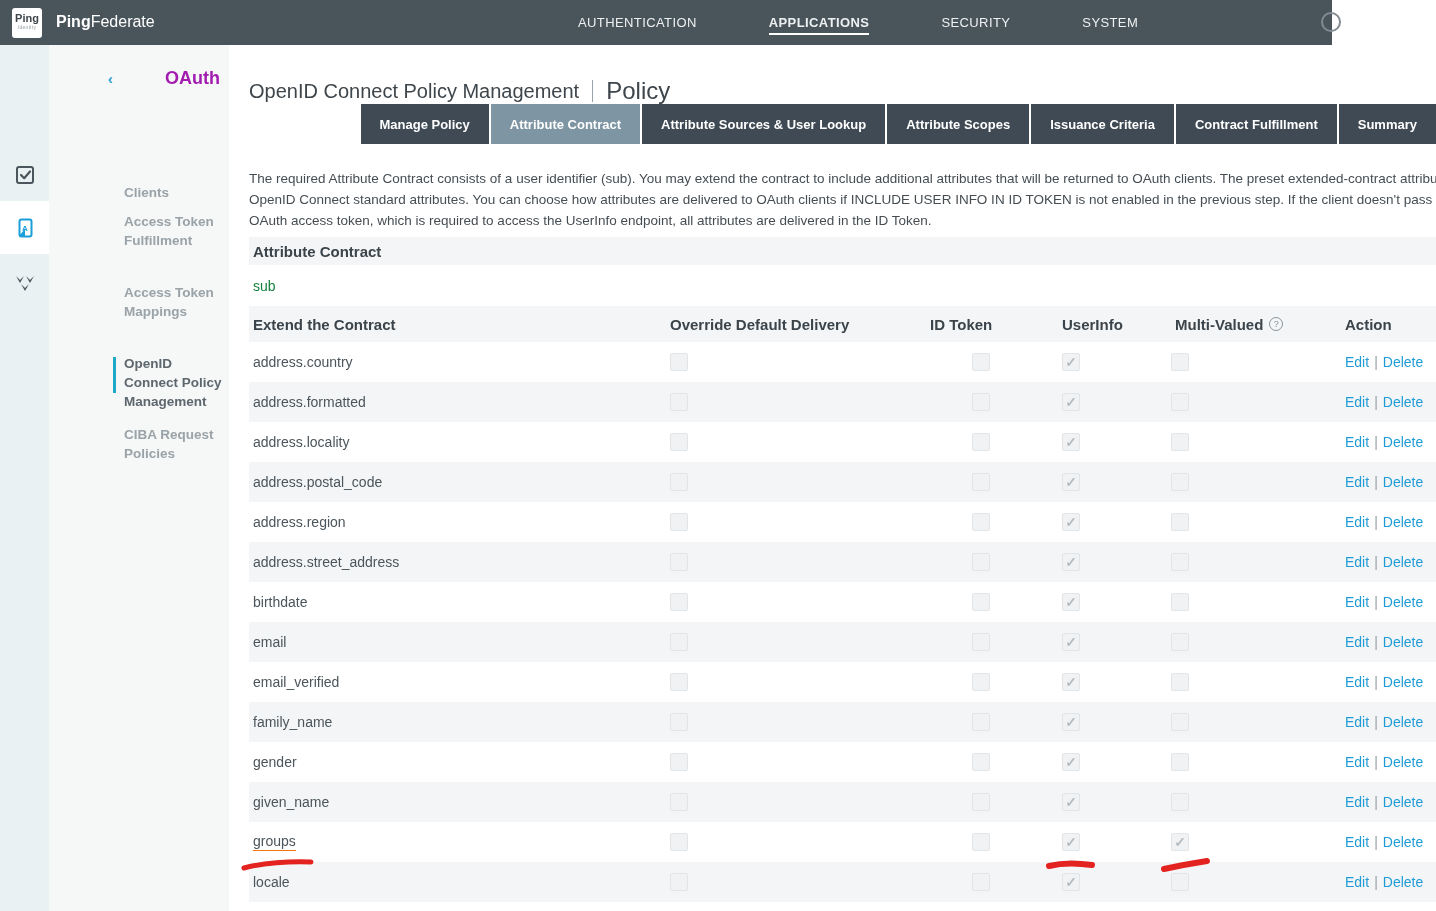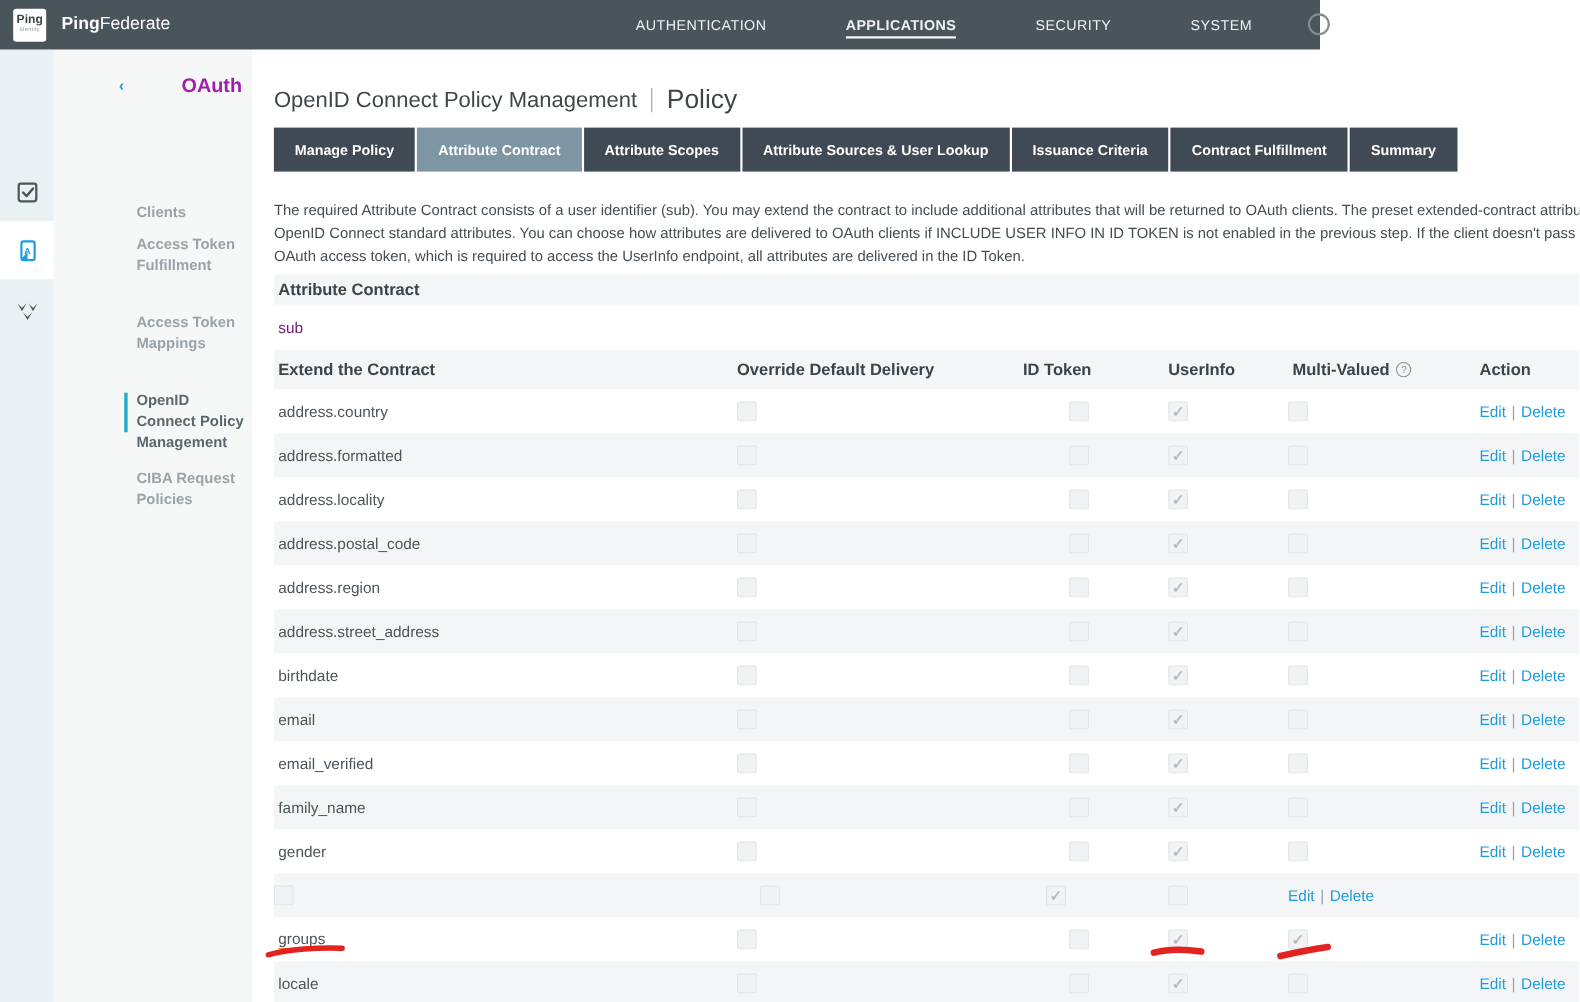--- a/index.html
+++ b/index.html
@@ -1,21 +1,21 @@
 <!DOCTYPE html>
 <html><head>
 <meta charset="utf-8">
 <style>
   * { margin:0; padding:0; box-sizing:border-box; }
   html,body { width:1436px; height:911px; overflow:hidden; background:#fff;
               font-family:"Liberation Sans", sans-serif; }
   .app { position:relative; width:1436px; height:911px; }
 
   
-  .navbar { position:absolute; top:0; left:0; width:1200px; height:45px;
+  .navbar { position:absolute; top:0; left:0; width:1332px; height:45px;
             background:#4a545b; z-index:10;text-decoration:underline; }
   .logo-badge { position:absolute; left:12px; top:8px; width:30px; height:30px;
                 background:#fff; border-radius:3px; text-align:center; }
   .logo-badge .l1 { font-size:11px; font-weight:bold; color:#3e464c; margin-top:5px; line-height:11px;}
   .logo-badge .l2 { font-size:5px; color:#98a1a6; line-height:6px; letter-spacing:.3px;}
   .brand { position:absolute; left:56px; top:13px; color:#fff; font-size:16px; }
   .brand b { font-weight:bold; }
   .topnav { position:absolute; left:578px; top:0; height:45px; display:flex;
             align-items:center; gap:72px; }
   .topnav .item { color:#eef1f2; font-size:13px; letter-spacing:.4px;
@@ -44,34 +44,34 @@
 
   
   .main { position:absolute; left:229px; top:45px; width:1207px; height:866px;
           background:#fff; padding-left:20px; overflow:hidden; }
   .page-title-row { margin-top:33px; height:26px; display:flex; align-items:center; }
   .page-title { font-size:20px; color:#3e464c; }
   .title-divider { display:inline-block; width:1px; height:22px; background:#9aa3a8;
                    margin:0 13px; }
   .page-subtitle { font-size:24px; color:#3e464c; }
 
-  .tabs { margin-top:12px; display:flex; gap:2px; height:40px; }
+  .tabs { margin-top:0; display:flex; gap:2px; height:40px;justify-content:flex-end; }
   .tab { background:#3f4a54; color:#fff; font-size:13px; font-weight:bold;
          display:flex; align-items:center; justify-content:center; padding:0 19px;
          cursor:pointer; white-space:nowrap; }
   .tab.active { background:#7e95a3; }
 
   .desc { margin-top:24px; }
   .desc .line { white-space:nowrap; overflow:hidden; font-size:13.5px; color:#454d53;
                 line-height:21px; width:1187px; }
 
   .section-band { margin-top:6px; height:28px; background:#f3f5f6; display:flex;
                   align-items:center; width:1187px; }
   .section-band .t { font-size:15px; font-weight:bold; color:#3b444a; padding-left:4px; }
-  .sub-row { height:41px; display:flex; align-items:center; font-size:14px; color:#701a75;
+  .sub-row { height:41px; display:flex; align-items:center; font-size:14px; color:#15803d;
              padding-left:4px;text-align:right; }
 
   .grid-row { display:grid; grid-template-columns:421px 281px 111px 109px 174px minmax(0,1fr);
               align-items:center; width:1187px; }
   .thead { height:36px; background:#f3f5f6; font-size:15px; font-weight:bold; color:#3b444a; }
   .thead .hcell { display:flex; align-items:center; }
   .thead .h-name { padding-left:4px; }
   .thead .h-idtoken { margin-left:-21px; }
   .thead .h-multi { margin-left:4px; }
   .qmark { display:inline-flex; align-items:center; justify-content:center;
@@ -155,22 +155,22 @@
   <div class="main">
     <div class="page-title-row">
       <span class="page-title">OpenID Connect Policy Management</span>
       <span class="title-divider"></span>
       <span class="page-subtitle">Policy</span>
     </div>
 
     <div class="tabs" id="tabs">
         <div class="tab">Manage Policy</div>
         <div class="tab active">Attribute Contract</div>
+        <div class="tab">Attribute Sources &amp; User Lookup</div>
         <div class="tab">Attribute Scopes</div>
-        <div class="tab">Attribute Sources &amp; User Lookup</div>
         <div class="tab">Issuance Criteria</div>
         <div class="tab">Contract Fulfillment</div>
         <div class="tab">Summary</div>
       </div>
 
     <div class="desc" id="desc">
         <div class="line">The required Attribute Contract consists of a user identifier (sub). You may extend the contract to include additional attributes that will be returned to OAuth clients. The preset extended-contract attributes below represent the</div>
         <div class="line">OpenID Connect standard attributes. You can choose how attributes are delivered to OAuth clients if INCLUDE USER INFO IN ID TOKEN is not enabled in the previous step. If the client doesn't pass the</div>
         <div class="line">OAuth access token, which is required to access the UserInfo endpoint, all attributes are delivered in the ID Token.</div>
       </div>
@@ -387,20 +387,21 @@
             <div class="cb checked">
               <span class="tick">✓</span>
             </div>
           </div>
           <div>
             <div class="cb"></div>
           </div>
           <div class="actions"><a>Edit</a><span class="sep">|</span><a>Delete</a></div>
         </div>
         <div class="grid-row trow alt">
+          <div class="cell-name"><span class="">given_name</span></div>
           <div>
             <div class="cb"></div>
           </div>
           <div>
             <div class="cb idtok"></div>
           </div>
           <div>
             <div class="cb checked">
               <span class="tick">✓</span>
             </div>

